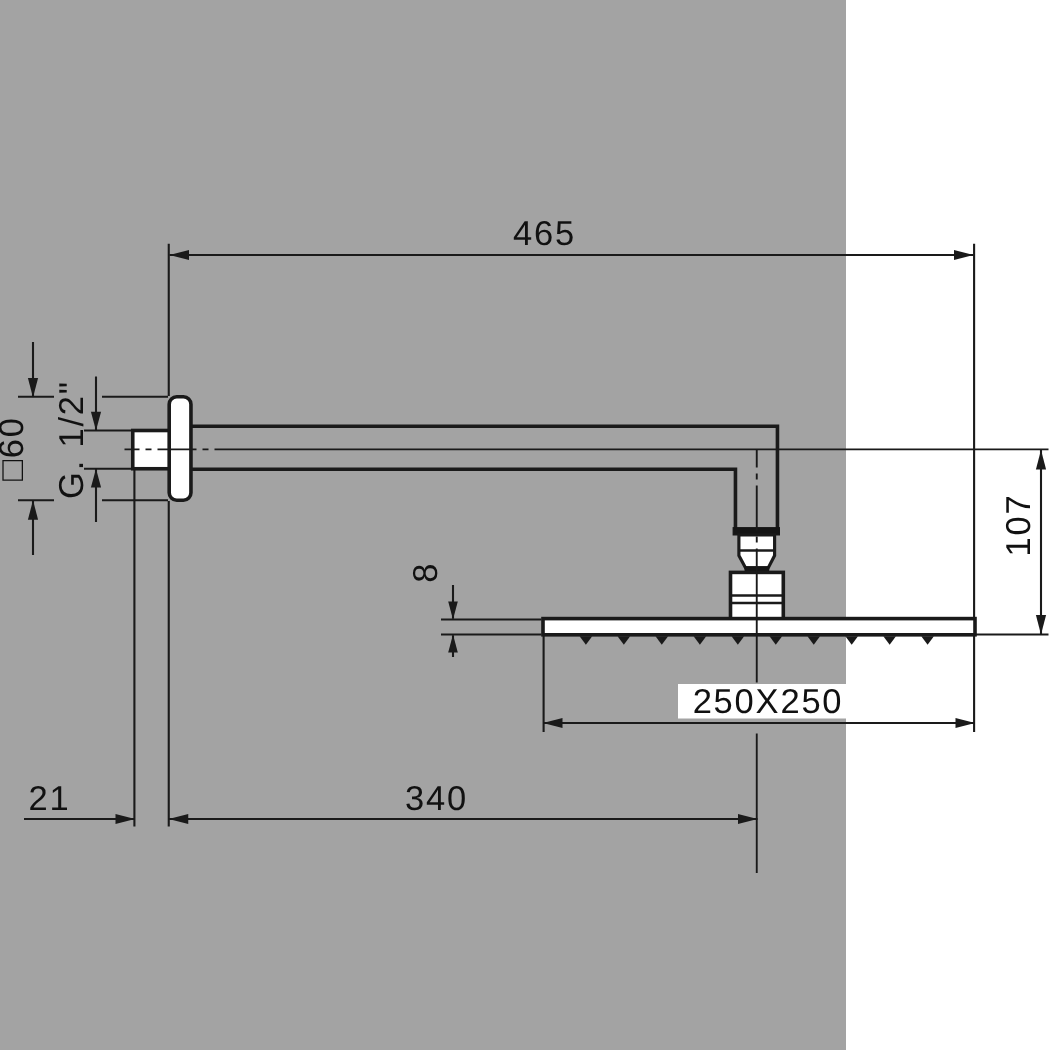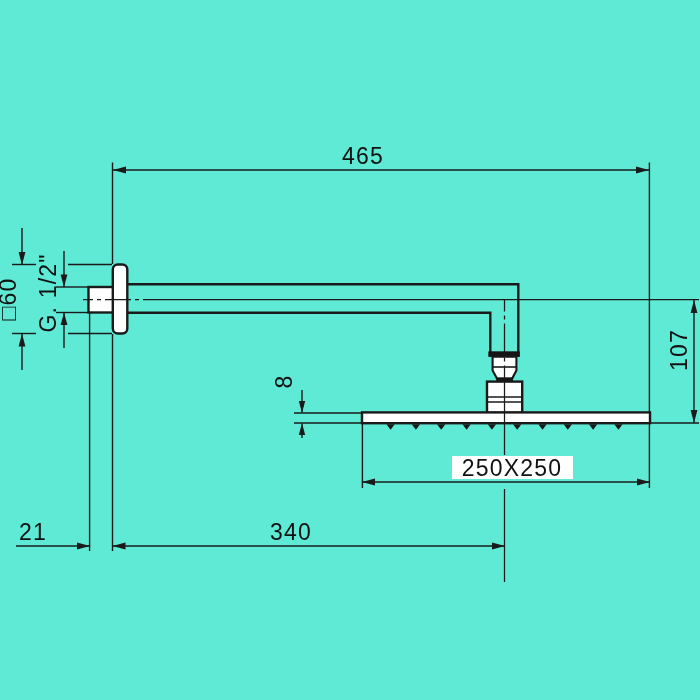--- a/index.html
+++ b/index.html
@@ -1,17 +1,17 @@
 <!DOCTYPE html>
 <html><head>
 <meta charset="utf-8">
 <style>
   html,body{margin:0;padding:0;background:#fff;}
   .canvas{
-    width:700px;height:700px;position:relative;background:#5eead4;
+    width:564px;height:700px;position:relative;background:#a3a3a3;
     font-family:"Liberation Sans","DejaVu Sans",sans-serif;
   }
   svg{display:block;}
   .part{stroke:#1a1a1a;stroke-width:2.4;fill:none;stroke-linejoin:miter;}
   .partfill{stroke:#1a1a1a;stroke-width:2.4;fill:#ffffff;}
   .partthin{stroke:#1a1a1a;stroke-width:1.6;fill:none;}
   .dark{fill:#151515;stroke:#151515;stroke-width:0.8;}
   .dim{stroke:#1a1a1a;stroke-width:1.4;fill:none;}
   .cl{stroke:#1a1a1a;stroke-width:1.25;fill:none;}
   .arrow{fill:#1a1a1a;stroke:none;}

